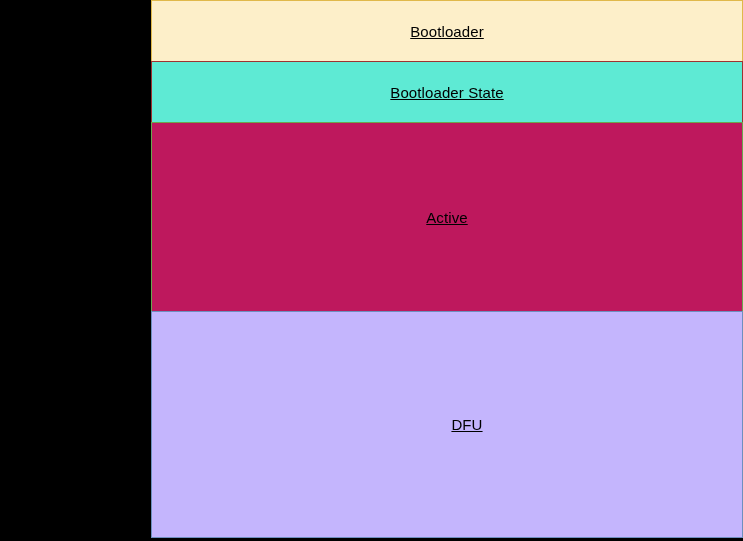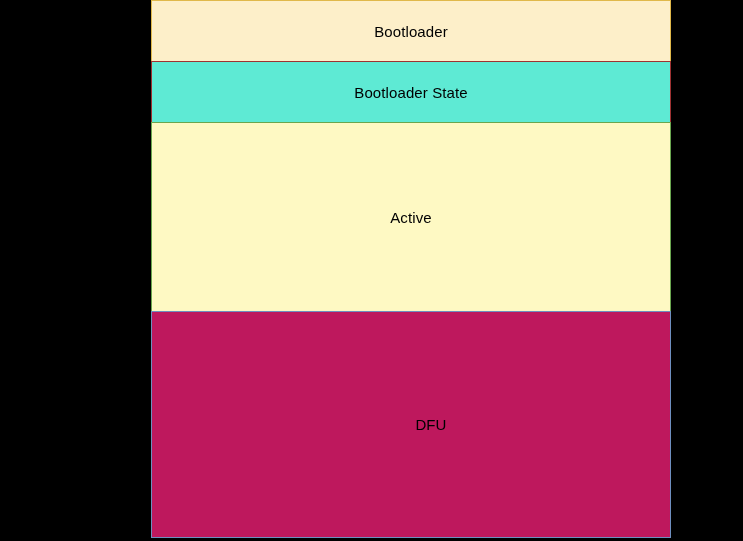--- a/index.html
+++ b/index.html
@@ -34,27 +34,28 @@
     left: 151px;
     top: 0;
     width: 592px;
     height: 541px;
     box-sizing: border-box;
   }
 
   .region {
     position: absolute;
     left: 0;
-    width: 520px;
+    width: 592px;
     box-sizing: border-box;
     border-style: solid;
     border-width: 1px;
     display: flex;
     align-items: center;
     justify-content: center;
+    text-decoration: underline;
   }
 
   .region-label {
     font-size: 15px;
     line-height: 1;
     color: #000000;
     letter-spacing: 0.1px;
     text-align: center;
     white-space: nowrap;
     user-select: none;
@@ -76,22 +77,22 @@
   <div id="region-stack">
 
     <div class="region" id="region-bootloader" style="background-color: rgb(253, 239, 201); border-color: rgb(224, 184, 74);">
       <span class="region-label" style="color: rgb(0, 0, 0);">Bootloader</span>
     </div>
 
     <div class="region" id="region-bootloader-state" style="background-color: #5eead4; border-color: rgb(158, 50, 50);">
       <span class="region-label" style="color: rgb(0, 0, 0);">Bootloader State</span>
     </div>
 
-    <div class="region" id="region-active" style="background-color: #fef9c3; border-color: rgb(106, 166, 79);">
+    <div class="region" id="region-active" style="background-color: #be185d; border-color: rgb(106, 166, 79);">
       <span class="region-label" style="color: rgb(0, 0, 0);">Active</span>
     </div>
 
-    <div class="region" id="region-dfu" style="background-color: #be185d; border-color: rgb(110, 143, 191); padding-left: 40px;">
+    <div class="region" id="region-dfu" style="background-color: #c4b5fd; border-color: rgb(110, 143, 191); padding-left: 40px;">
       <span class="region-label" style="color: rgb(0, 0, 0);">DFU</span>
     </div>
 
   </div>
 </div>
 
 </body></html>

